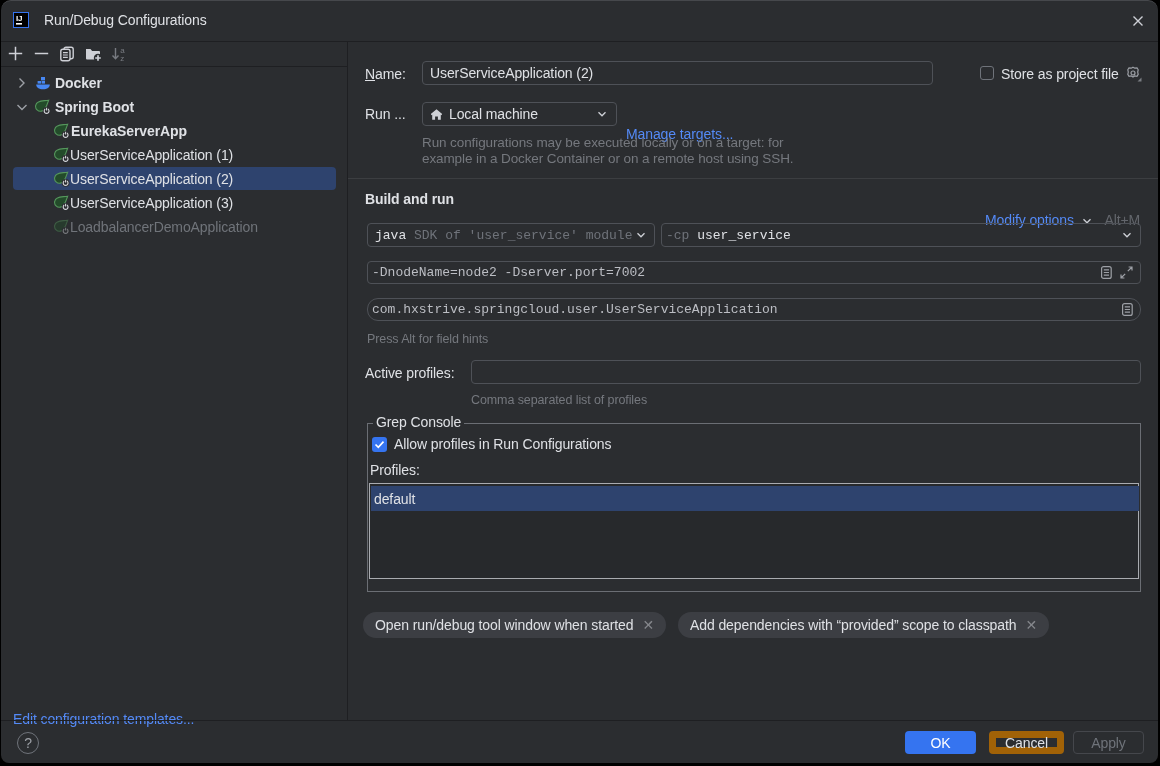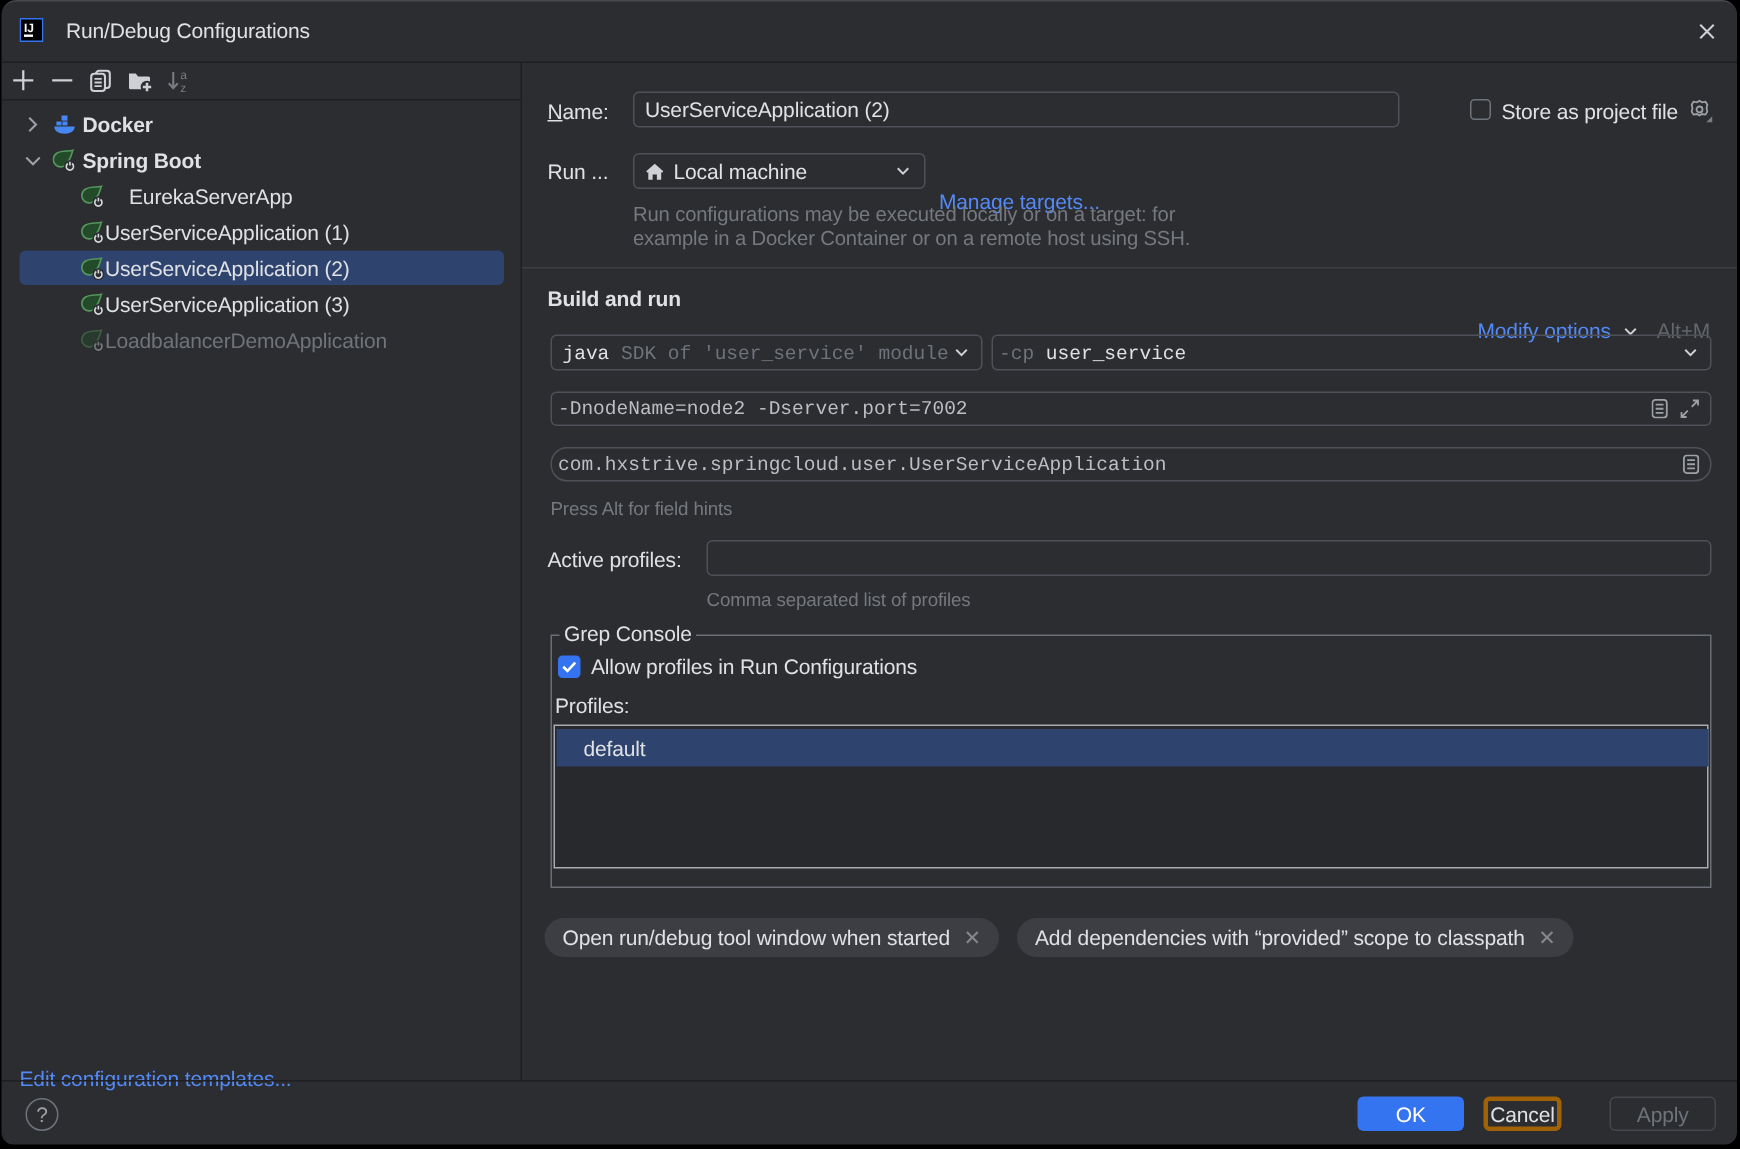--- a/index.html
+++ b/index.html
@@ -98,21 +98,21 @@
     <svg width="16" height="16" viewBox="0 0 16 16" style="margin-left:5px">
         <use href="#sbicon"></use>
       </svg>
     <span style="margin-left:4px;font-weight:bold;">Spring Boot</span>
   </div>
 
   <div class="trow" style="left:53px;top:118px;">
       <svg width="16" height="16" viewBox="0 0 16 16">
         <use href="#sbicon"></use>
       </svg>
-      <span style="margin-left:16px;">EurekaServerApp</span>
+      <span style="margin-left:1px;font-weight:bold;">EurekaServerApp</span>
     </div>
   <div class="trow" style="left:53px;top:142px;">
       <svg width="16" height="16" viewBox="0 0 16 16">
         <use href="#sbicon"></use>
       </svg>
       <span style="margin-left:0px;">UserServiceApplication (1)</span>
     </div>
   <div class="trow" style="left:53px;top:166px;">
       <svg width="16" height="16" viewBox="0 0 16 16">
         <use href="#sbicon"></use>
@@ -205,25 +205,25 @@
   <div class="abs" style="left:366px;top:422px;width:774px;height:169px;border:1px solid #6b6e74;"></div>
   <div class="lbl" style="left:372px;top:413px;background:#2b2d30;padding:0 3px;">Grep Console</div>
   <div class="abs" style="left:371px;top:436px;width:15px;height:15px;background:#3574f0;border-radius:3px;">
     <svg width="15" height="15" viewBox="0 0 15 15">
         <path d="M3.5 7.5 L6.3 10.3 L11.5 4.7" fill="none" stroke="#fff" stroke-width="1.7"></path>
       </svg>
   </div>
   <div class="lbl" style="left:393px;top:435px;">Allow profiles in Run Configurations</div>
   <div class="lbl" style="left:369px;top:461px;">Profiles:</div>
   <div class="abs" style="left:368px;top:482px;width:770px;height:96px;border:1px solid #a9abb0;background:#27292c;">
-    <div class="abs" style="left:1px;top:2px;width:768px;height:25px;background:#2e436e;display:flex;align-items:center;padding-left:18px;">default</div>
+    <div class="abs" style="left:1px;top:2px;width:768px;height:25px;background:#2e436e;display:flex;align-items:center;padding-left:3px;">default</div>
   </div>
 
   <div class="chip" style="left:362px;top:611px;">Open run/debug tool window when started<span class="x">✕</span></div>
   <div class="chip" style="left:677px;top:611px;">Add dependencies with “provided” scope to classpath<span class="x">✕</span></div>
 
   <div class="lbl link" style="left:12px;top:690px;">Edit configuration templates...</div>
   <div class="hline" style="left:0;top:719px;width:1157px;"></div>
   <div class="abs" style="left:16px;top:731px;width:22px;height:22px;border:1.5px solid #6f737a;border-radius:50%;display:flex;align-items:center;justify-content:center;color:#9da0a6;font-size:14px;">?</div>
   <div class="btn" style="left:904px;top:730px;width:71px;background:#3574f0;color:#fff;">OK</div>
-  <div class="btn" style="left:988px;top:730px;width:52px;border:3px solid #a16207;color:#dfe1e5;">Cancel</div>
+  <div class="btn" style="left:988px;top:730px;width:75px;border:7px solid #a16207;color:#dfe1e5;">Cancel</div>
   <div class="btn" style="left:1072px;top:730px;width:71px;border:1px solid #45474c;color:#6f737a;">Apply</div>
 </div>
 
 </body></html>

